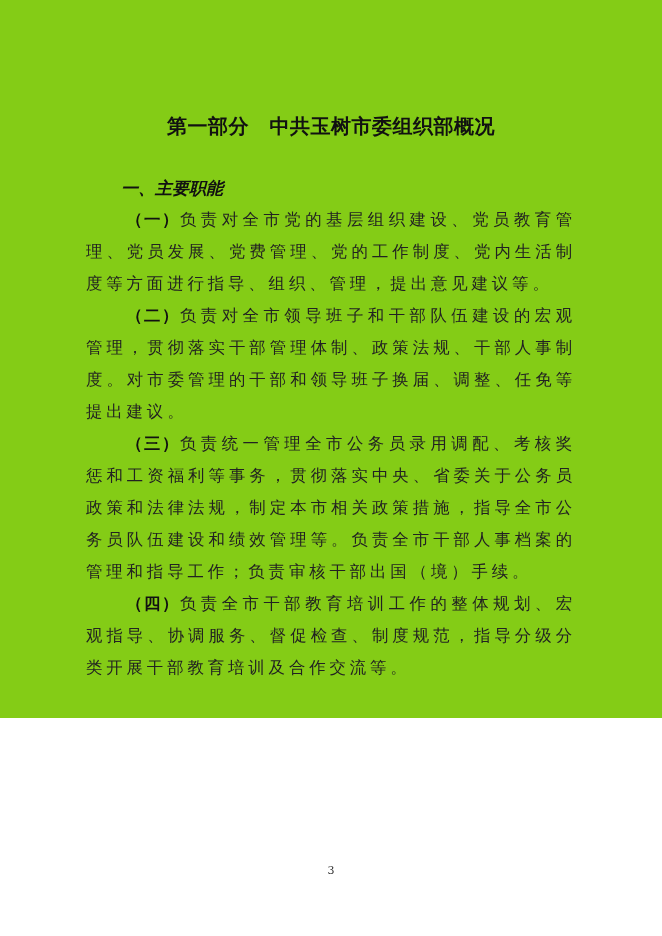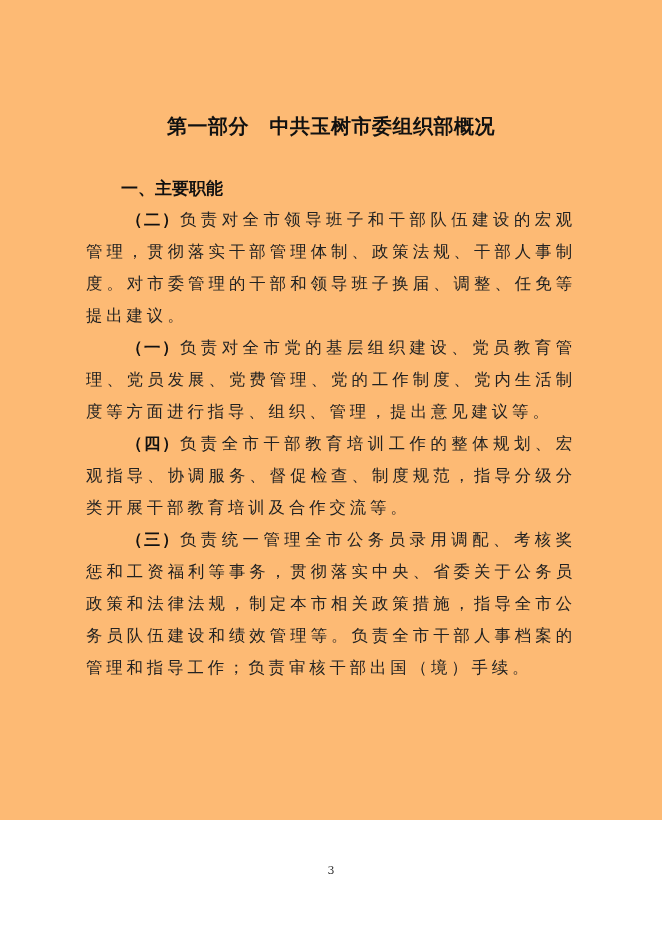--- a/index.html
+++ b/index.html
@@ -12,22 +12,22 @@
     height: 936px;
     position: relative;
     overflow: hidden;
     font-family: "DejaVu Serif", "Liberation Serif", serif;
     color: #1a1a1a;
   }
   .page {
     position: absolute;
     left: 0; top: 0;
     width: 662px;
-    height: 820px;
-    background: #fdba74;
+    height: 718px;
+    background: #84cc16;
   }
   .title {
     position: absolute;
     top: 113px;
     left: 0;
     width: 662px;
     text-align: center;
     font-family: "DejaVu Sans", "Liberation Sans", sans-serif;
     font-weight: bold;
     font-size: 20px;
@@ -42,20 +42,21 @@
     width: 490px;
   }
   .heading {
     height: 32px;
     line-height: 32px;
     padding-left: 35px;
     font-family: "DejaVu Sans", "Liberation Sans", sans-serif;
     font-weight: bold;
     font-size: 17px;
     color: #111;
+    font-style: italic;
   }
   .para {
     font-size: 16.4px;
     line-height: 32px;
     letter-spacing: 3.9px;
     text-indent: 40px;
     text-align: justify;
     color: #222;
     margin: 0;
   }
@@ -77,25 +78,25 @@
 </style>
 </head>
 <body>
 
 <div class="page">
   <div class="title">第一部分　中共玉树市委组织部概况</div>
 
   <div class="body-text">
     <div class="heading">一、主要职能</div>
 
+    <p class="para"><span class="num">（一）</span><span>负责对全市党的基层组织建设、党员教育管理、党员发展、党费管理、党的工作制度、党内生活制度等方面进行指导、组织、管理，提出意见建议等。</span></p>
+
     <p class="para"><span class="num">（二）</span><span>负责对全市领导班子和干部队伍建设的宏观管理，贯彻落实干部管理体制、政策法规、干部人事制度。对市委管理的干部和领导班子换届、调整、任免等提出建议。</span></p>
 
-    <p class="para"><span class="num">（一）</span><span>负责对全市党的基层组织建设、党员教育管理、党员发展、党费管理、党的工作制度、党内生活制度等方面进行指导、组织、管理，提出意见建议等。</span></p>
+    <p class="para"><span class="num">（三）</span><span>负责统一管理全市公务员录用调配、考核奖惩和工资福利等事务，贯彻落实中央、省委关于公务员政策和法律法规，制定本市相关政策措施，指导全市公务员队伍建设和绩效管理等。负责全市干部人事档案的管理和指导工作；负责审核干部出国（境）手续。</span></p>
 
     <p class="para"><span class="num">（四）</span><span>负责全市干部教育培训工作的整体规划、宏观指导、协调服务、督促检查、制度规范，指导分级分类开展干部教育培训及合作交流等。</span></p>
-
-    <p class="para"><span class="num">（三）</span><span>负责统一管理全市公务员录用调配、考核奖惩和工资福利等事务，贯彻落实中央、省委关于公务员政策和法律法规，制定本市相关政策措施，指导全市公务员队伍建设和绩效管理等。负责全市干部人事档案的管理和指导工作；负责审核干部出国（境）手续。</span></p>
 
 
   </div>
 
   <div class="page-number">3</div>
 </div>
 
 </body></html>

